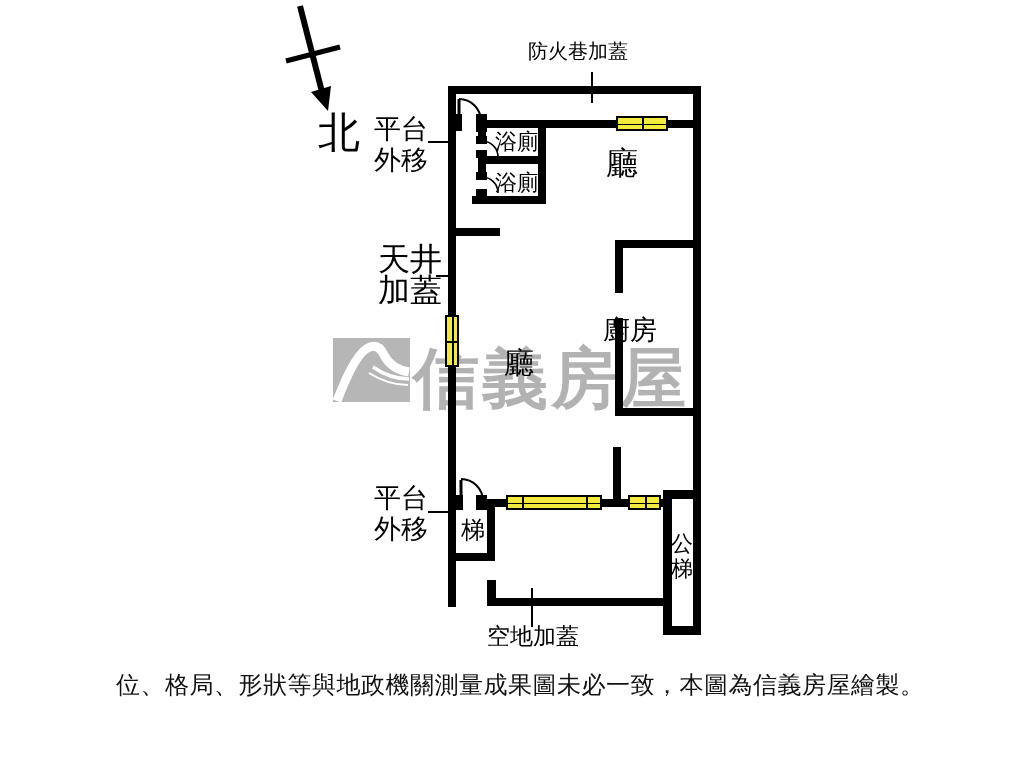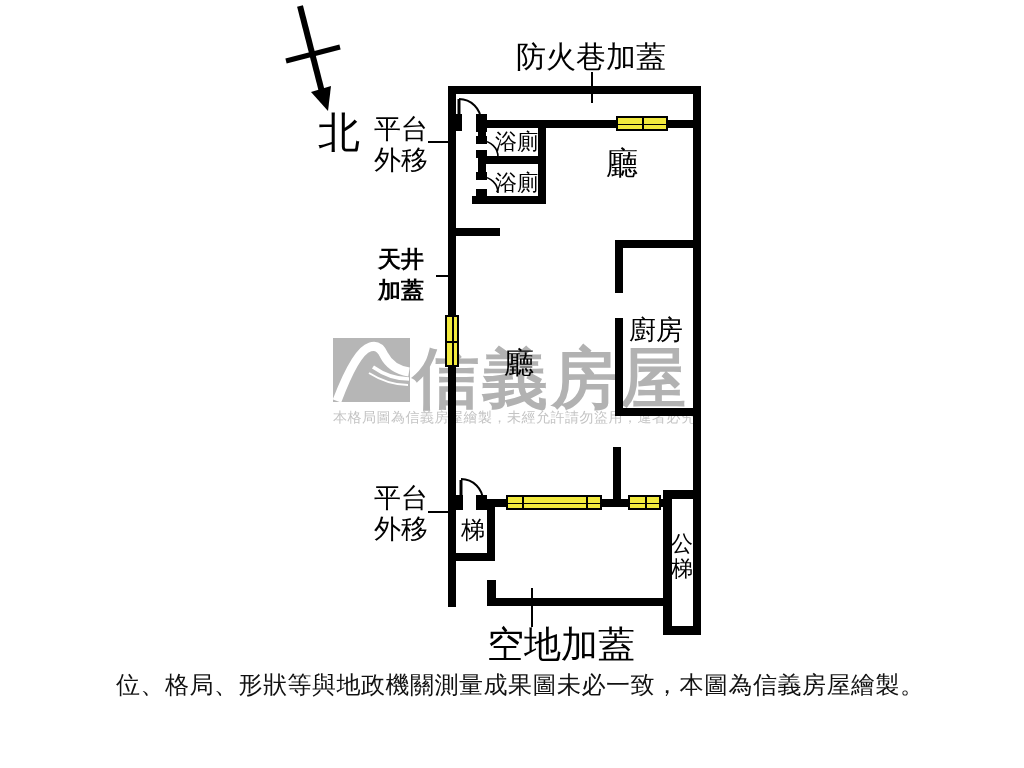--- a/index.html
+++ b/index.html
@@ -31,21 +31,20 @@
           <rect x="333" y="338" width="77" height="64"></rect>
         </clipPath>
       <g clip-path="url(#logoclip)">
         <path d="M 337 401 Q 356 351 370 347 Q 379 344 384 355 Q 391 369 409 372" stroke="#ffffff" stroke-width="9" fill="none"></path>
         <path d="M 373 367 Q 390 379 409 379" stroke="#ffffff" stroke-width="3.5" fill="none"></path>
         <path d="M 369 373 Q 388 385 408 385" stroke="#ffffff" stroke-width="2" fill="none"></path>
       </g>
     </g>
   </svg>
   <div class="wm-brand" style="left:413px;top:334px;font-size:66px;">信義房屋</div>
-  <div class="wm-notice" style="left:333px;top:409px;font-size:14px;">本格局圖為信義房屋繪製，未經允許請勿盜用，違者必究</div>
 
   <div class="wall" style="left:448px;top:86px;width:253px;height:8px;"></div>
   <div class="wall" style="left:448px;top:86px;width:8px;height:521px;"></div>
   <div class="wall" style="left:693px;top:86px;width:8px;height:549px;"></div>
 
   <div class="wall" style="left:478px;top:120px;width:140px;height:8px;"></div>
   <div class="wall" style="left:666px;top:120px;width:35px;height:8px;"></div>
   <div class="win" style="left:616px;top:116px;width:52px;height:15px;">
     <div class="mid-h"></div>
       <div class="mid-v"></div>
@@ -125,43 +124,43 @@
       <path d="M 483 501 A 22 22 0 0 0 461 479" stroke="#000" stroke-width="2" fill="none"></path>
     </g>
 
     <line x1="592" y1="72" x2="592" y2="103" stroke="#000" stroke-width="2"></line>
     <line x1="428" y1="142" x2="449" y2="142" stroke="#000" stroke-width="2"></line>
     <line x1="436" y1="276" x2="455" y2="276" stroke="#000" stroke-width="2"></line>
     <line x1="428" y1="512" x2="449" y2="512" stroke="#000" stroke-width="2"></line>
     <line x1="532" y1="588" x2="532" y2="627" stroke="#000" stroke-width="2"></line>
   </svg>
 
-  <div class="lbl" style="left:516px;top:41px;font-size:30px;">防火巷加蓋</div>
+  <div class="lbl" style="left:528px;top:41px;font-size:20px;">防火巷加蓋</div>
 
   <div class="lbl" style="left:318px;top:111px;font-size:42px;">北</div>
 
   <div class="lbl" style="left:374px;top:114px;font-size:27px;line-height:31px;"><span style="display:block">平台</span><span style="display:block">外移</span></div>
 
   <div class="lbl" style="left:495px;top:130px;font-size:22px;">浴廁</div>
   <div class="lbl" style="left:495px;top:171px;font-size:22px;">浴廁</div>
 
   <div class="lbl" style="left:606px;top:146px;font-size:32px;">廳</div>
 
-  <div class="lbl" style="left:378px;top:244px;font-size:23px;line-height:31px;font-weight:bold;"><span style="display:block">天井</span><span style="display:block">加蓋</span></div>
+  <div class="lbl" style="left:378px;top:244px;font-size:32px;line-height:31px;"><span style="display:block">天井</span><span style="display:block">加蓋</span></div>
 
   <div class="lbl" style="left:504px;top:347px;font-size:30px;">廳</div>
 
-  <div class="lbl" style="left:629px;top:316px;font-size:27px;">廚房</div>
+  <div class="lbl" style="left:603px;top:316px;font-size:27px;">廚房</div>
 
   <div class="lbl" style="left:374px;top:483px;font-size:27px;line-height:31px;"><span style="display:block">平台</span><span style="display:block">外移</span></div>
 
   <div class="lbl" style="left:461px;top:518px;font-size:24px;">梯</div>
 
 
   <div class="lbl vstack" style="left:671px;top:531px;font-size:22px;line-height:25px;"><span>公</span><span>梯</span></div>
 
-  <div class="lbl" style="left:487px;top:625px;font-size:37px;">空地加蓋</div>
+  <div class="lbl" style="left:487px;top:625px;font-size:23px;">空地加蓋</div>
 
   <div class="disc" style="left:116px;top:671px;width:810px;">
       <span style="display:block">位、格局、形狀等與地政機關測量成果圖未必一致，本圖為信義房屋繪製。</span>
     </div>
 
 </div>
 
 </body></html>

